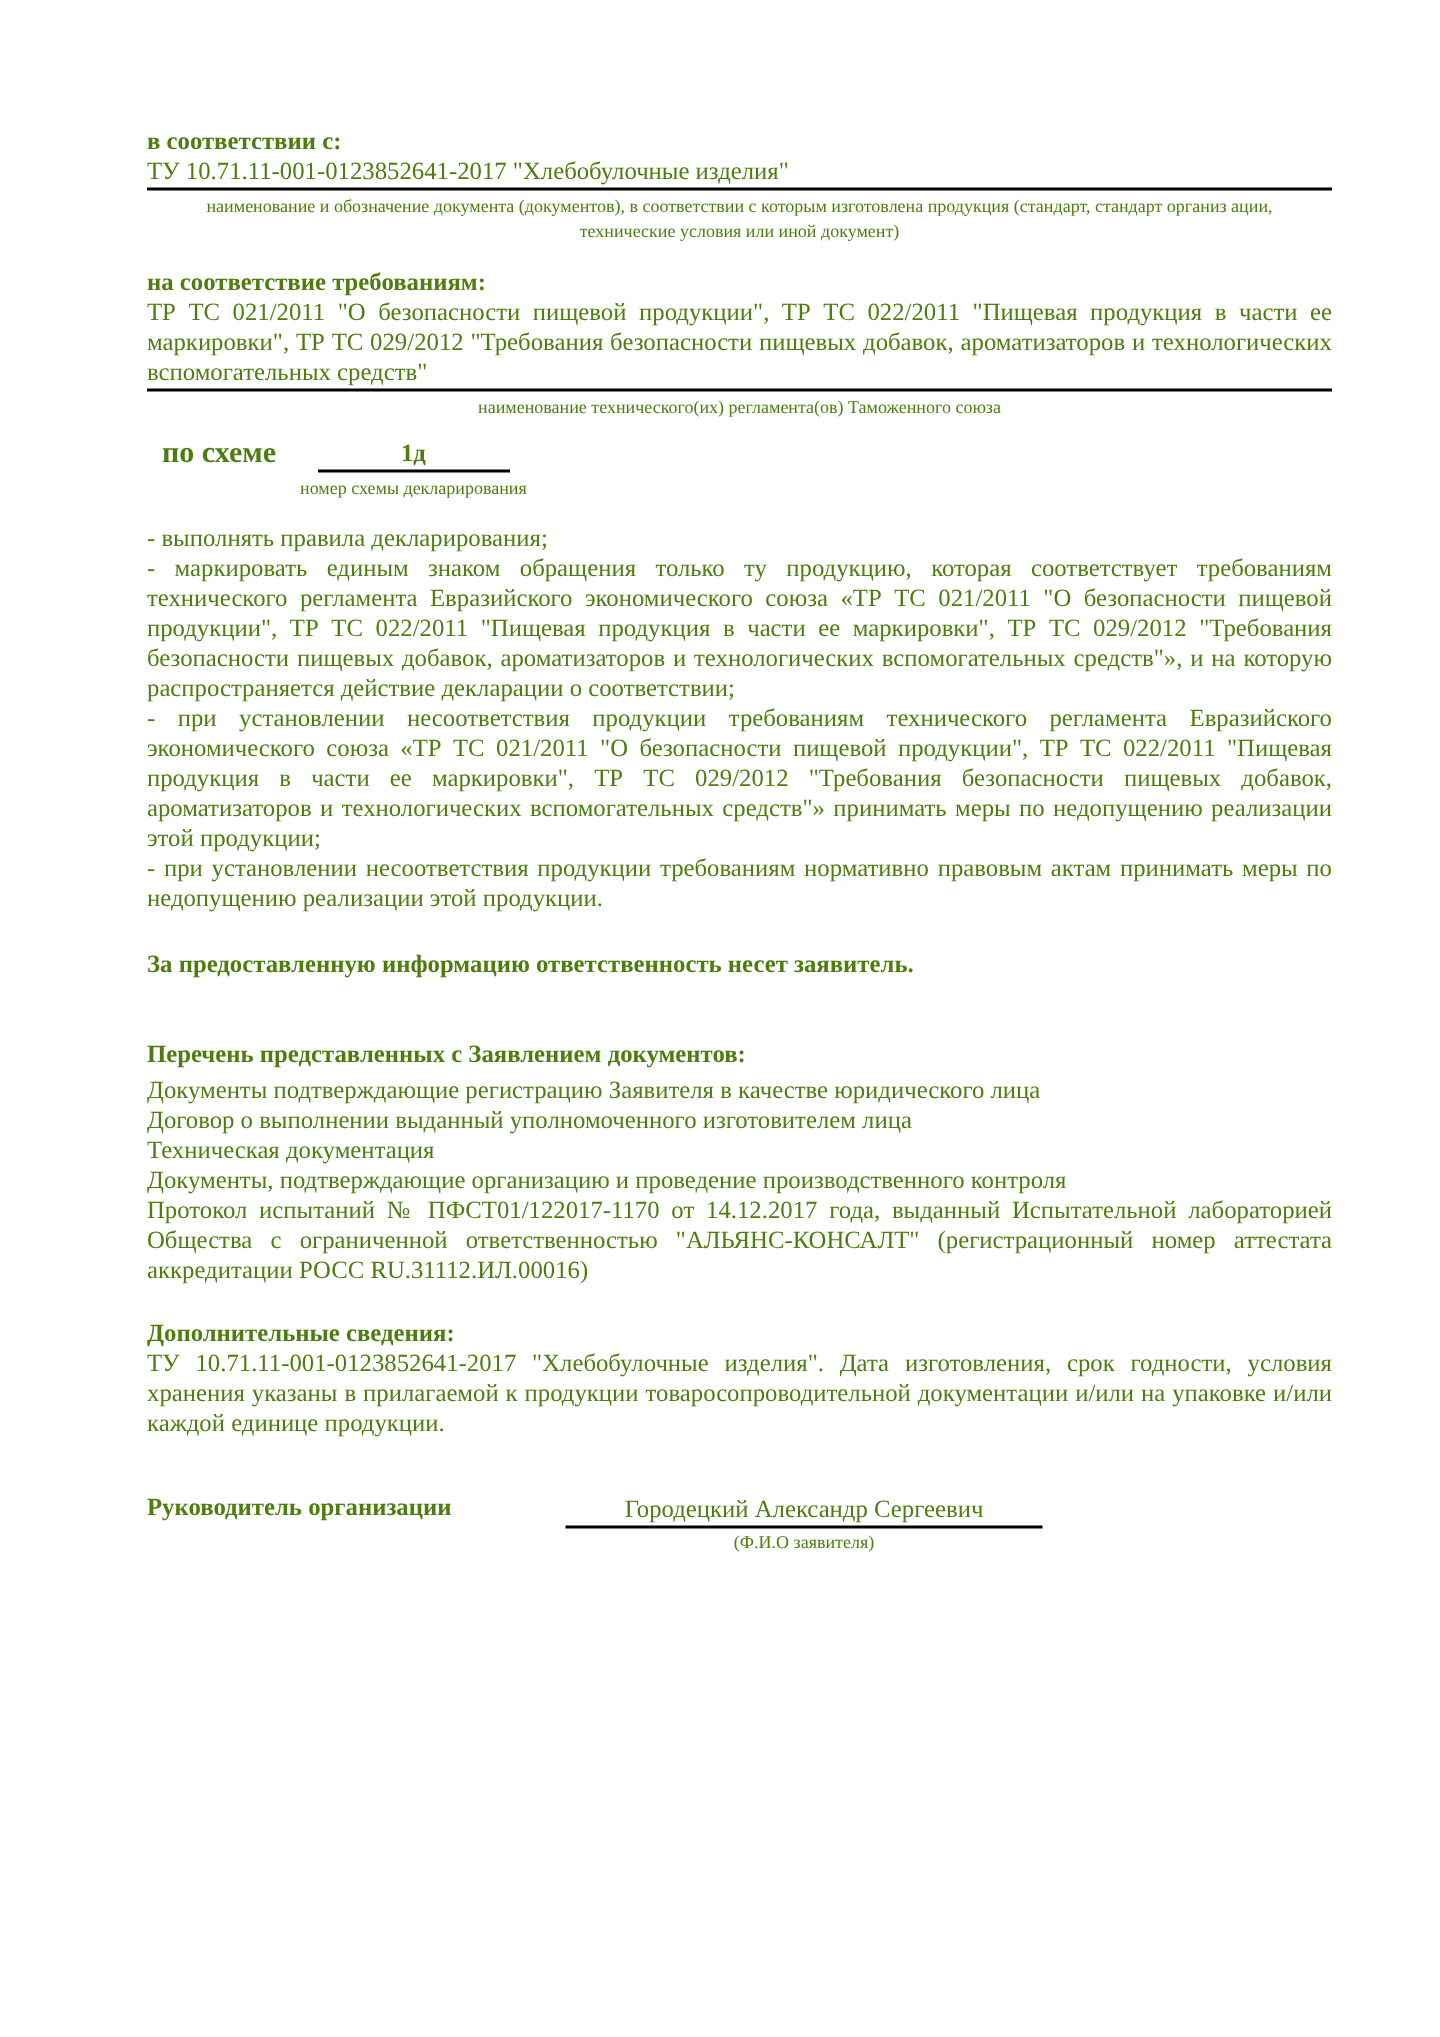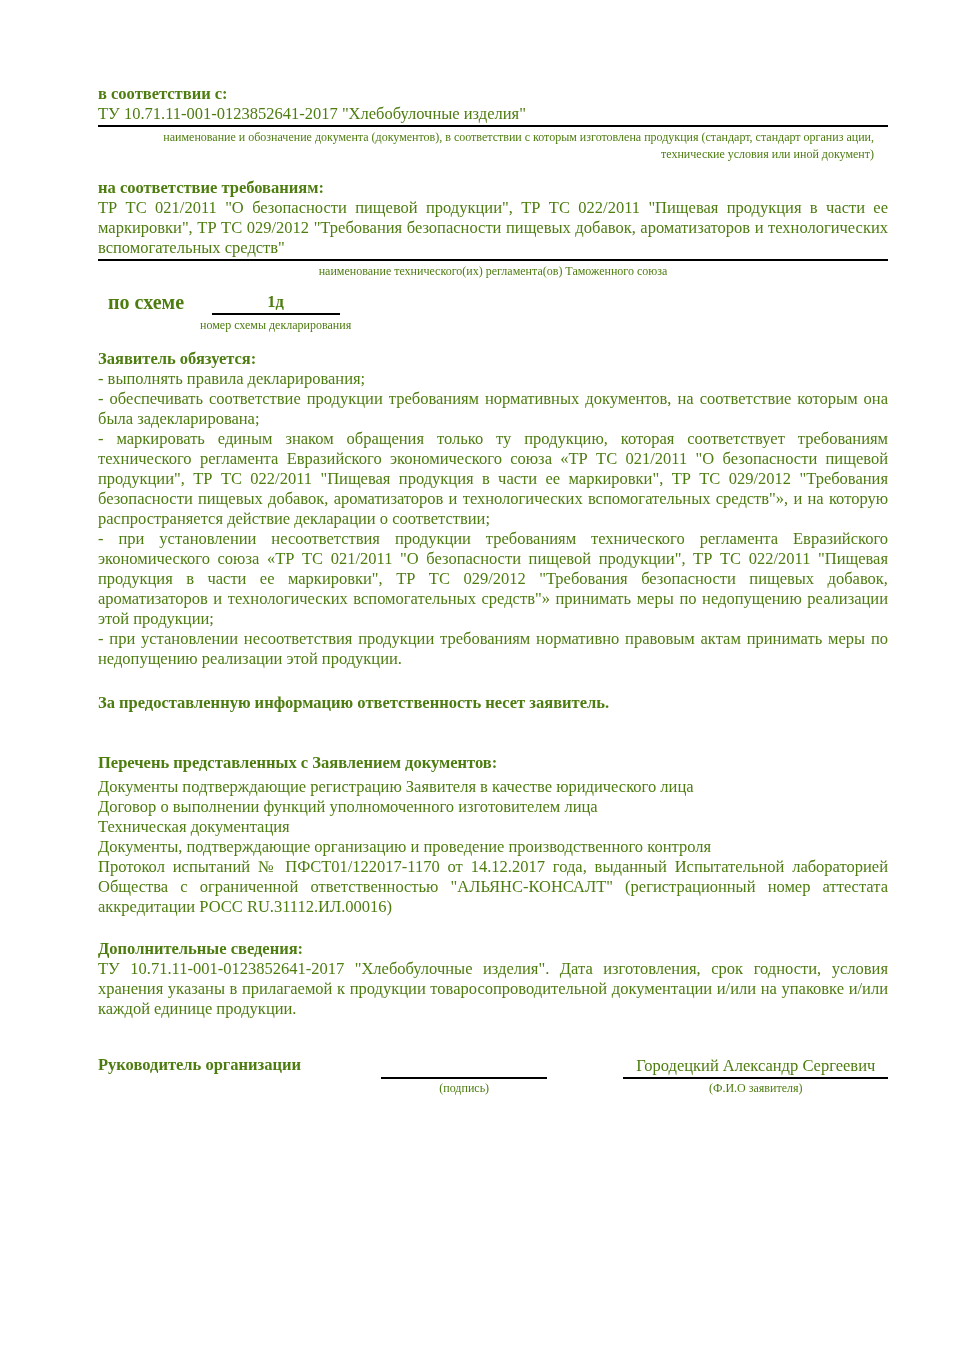--- a/index.html
+++ b/index.html
@@ -38,21 +38,21 @@
   .underlined {
     border-bottom: 2px solid #000;
     padding-bottom: 1px;
   }
   .caption {
     font-size: 12px;
     line-height: 17px;
     text-align: center;
     margin: 2px 0 0 0;
   }
-  .caption.pad { padding: 0 14px; text-align: right; }
+  .caption.pad { padding: 0 14px; }
   .mt15 { margin-top: 15px; }
   .mt22 { margin-top: 22px; }
   .mt24 { margin-top: 24px; }
   .mt40 { margin-top: 40px; }
   .mt4  { margin-top: 4px; }
 
   
   .scheme-row {
     display: flex;
     align-items: flex-start;
@@ -141,50 +141,44 @@
 
     <div class="scheme-row">
       <span class="scheme-label">по схеме</span>
       <span class="scheme-box">
         <span class="scheme-value">1д</span>
         <span class="scheme-caption">номер схемы декларирования</span>
       </span>
     </div>
 
     <section class="mt15">
-      <p class="hd">Заявитель обязуется:</p>
       <p class="body-text">- выполнять правила декларирования;</p>
-      <p class="body-text">- обеспечивать соответствие продукции требованиям нормативных документов,  на соответствие которым она была задекларирована;</p>
       <p class="body-text">- маркировать единым знаком обращения только ту продукцию, которая соответствует требованиям технического регламента Евразийского экономического союза «ТР ТС 021/2011 "О безопасности пищевой продукции", ТР ТС 022/2011 "Пищевая продукция в части ее маркировки", ТР ТС 029/2012 "Требования безопасности пищевых добавок, ароматизаторов и технологических вспомогательных средств"», и на которую распространяется действие декларации о соответствии;</p>
       <p class="body-text">- при установлении несоответствия продукции требованиям технического  регламента Евразийского экономического союза «ТР ТС 021/2011 "О безопасности пищевой продукции", ТР ТС 022/2011 "Пищевая продукция в части ее маркировки", ТР ТС 029/2012 "Требования безопасности пищевых добавок, ароматизаторов и технологических вспомогательных средств"» принимать меры по недопущению реализации этой продукции;</p>
       <p class="body-text">- при установлении несоответствия продукции требованиям нормативно правовым актам принимать меры по недопущению реализации этой продукции.</p>
     </section>
 
     <p class="hd mt24">За предоставленную информацию ответственность несет заявитель.</p>
 
     <section class="mt40">
       <p class="hd">Перечень представленных с Заявлением документов:</p>
       <p class="body-text mt4">Документы подтверждающие регистрацию Заявителя в качестве юридического лица</p>
-      <p class="body-text">Договор о выполнении функций уполномоченного изготовителем лица</p>
+      <p class="body-text">Договор о выполнении выданный уполномоченного изготовителем лица</p>
       <p class="body-text">Техническая  документация</p>
       <p class="body-text">Документы, подтверждающие организацию и проведение производственного контроля</p>
       <p class="body-text">Протокол испытаний № ПФСТ01/122017-1170 от 14.12.2017 года, выданный Испытательной лабораторией Общества с ограниченной ответственностью "АЛЬЯНС-КОНСАЛТ" (регистрационный номер аттестата аккредитации РОСС RU.31112.ИЛ.00016)</p>
     </section>
 
     <section class="mt22">
       <p class="hd">Дополнительные сведения:</p>
       <p class="body-text">ТУ 10.71.11-001-0123852641-2017 "Хлебобулочные изделия". Дата изготовления, срок годности, условия хранения указаны  в прилагаемой к продукции товаросопроводительной документации и/или на упаковке  и/или каждой единице продукции.</p>
     </section>
 
     <div class="sig-row">
       <span class="sig-label">Руководитель организации</span>
-      <span class="sig-block block-signature">
-        <span class="sig-line"></span>
-        <span class="sig-caption">(подпись)</span>
-      </span>
       <span class="sig-block block-name">
         <span class="sig-line">Городецкий Александр Сергеевич</span>
         <span class="sig-caption">(Ф.И.О заявителя)</span>
       </span>
     </div>
 
   </div>
 </div>
 
 </body></html>

